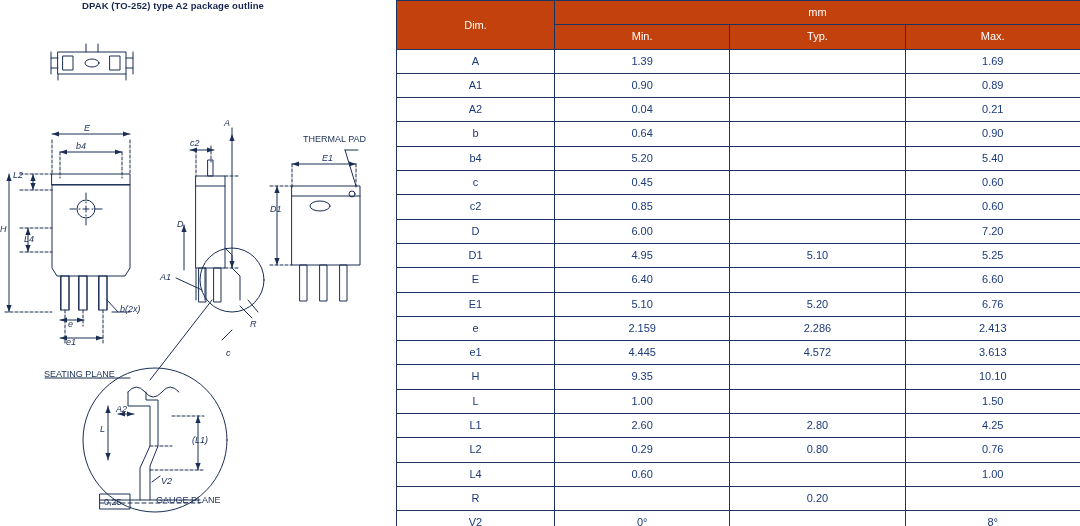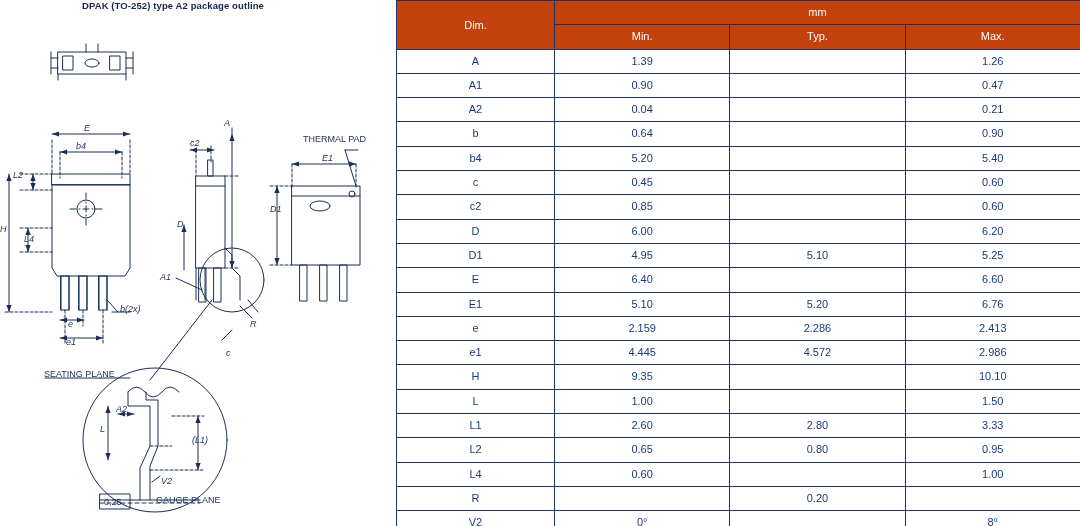--- a/index.html
+++ b/index.html
@@ -316,27 +316,27 @@
           <th>Min.</th>
           <th>Typ.</th>
           <th>Max.</th>
         </tr>
       </thead>
       <tbody>
         <tr>
           <td class="dim-name">A</td>
           <td>1.39</td>
           <td></td>
-          <td>1.26</td>
+          <td>1.69</td>
         </tr>
         <tr>
           <td class="dim-name">A1</td>
           <td>0.90</td>
           <td></td>
-          <td>0.47</td>
+          <td>0.89</td>
         </tr>
         <tr>
           <td class="dim-name">A2</td>
           <td>0.04</td>
           <td></td>
           <td>0.21</td>
         </tr>
         <tr>
           <td class="dim-name">b</td>
           <td>0.64</td>
@@ -358,21 +358,21 @@
         <tr>
           <td class="dim-name">c2</td>
           <td>0.85</td>
           <td></td>
           <td>0.60</td>
         </tr>
         <tr>
           <td class="dim-name">D</td>
           <td>6.00</td>
           <td></td>
-          <td>6.20</td>
+          <td>7.20</td>
         </tr>
         <tr>
           <td class="dim-name">D1</td>
           <td>4.95</td>
           <td>5.10</td>
           <td>5.25</td>
         </tr>
         <tr>
           <td class="dim-name">E</td>
           <td>6.40</td>
@@ -388,45 +388,45 @@
         <tr>
           <td class="dim-name">e</td>
           <td>2.159</td>
           <td>2.286</td>
           <td>2.413</td>
         </tr>
         <tr>
           <td class="dim-name">e1</td>
           <td>4.445</td>
           <td>4.572</td>
-          <td>2.986</td>
+          <td>3.613</td>
         </tr>
         <tr>
           <td class="dim-name">H</td>
           <td>9.35</td>
           <td></td>
           <td>10.10</td>
         </tr>
         <tr>
           <td class="dim-name">L</td>
           <td>1.00</td>
           <td></td>
           <td>1.50</td>
         </tr>
         <tr>
           <td class="dim-name">L1</td>
           <td>2.60</td>
           <td>2.80</td>
-          <td>3.33</td>
+          <td>4.25</td>
         </tr>
         <tr>
           <td class="dim-name">L2</td>
-          <td>0.65</td>
+          <td>0.29</td>
           <td>0.80</td>
-          <td>0.95</td>
+          <td>0.76</td>
         </tr>
         <tr>
           <td class="dim-name">L4</td>
           <td>0.60</td>
           <td></td>
           <td>1.00</td>
         </tr>
         <tr>
           <td class="dim-name">R</td>
           <td></td>

